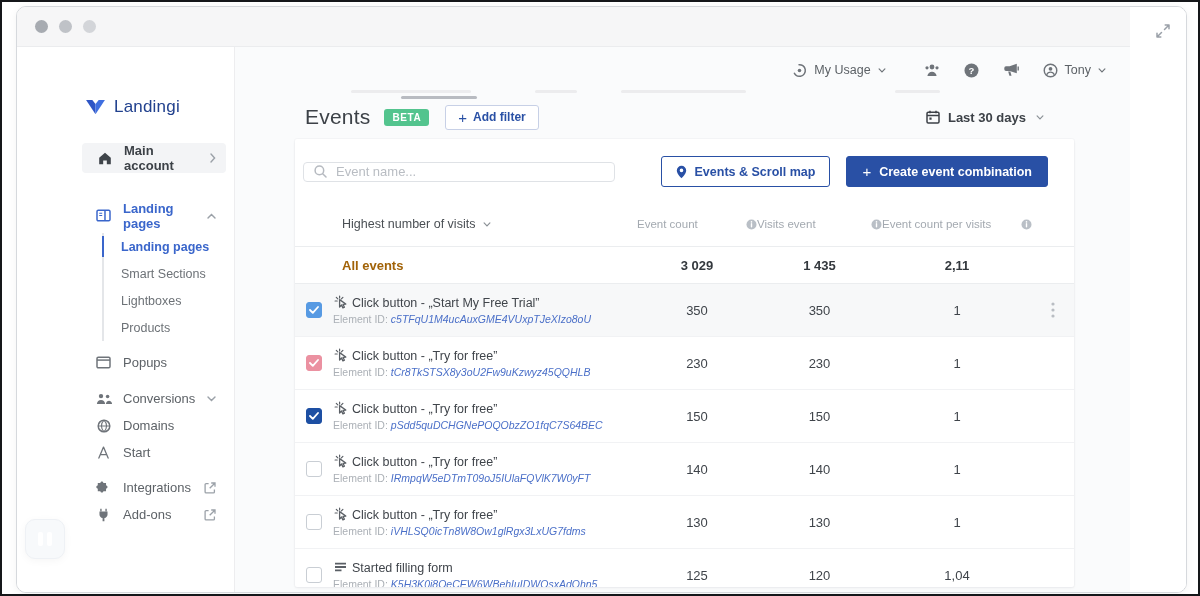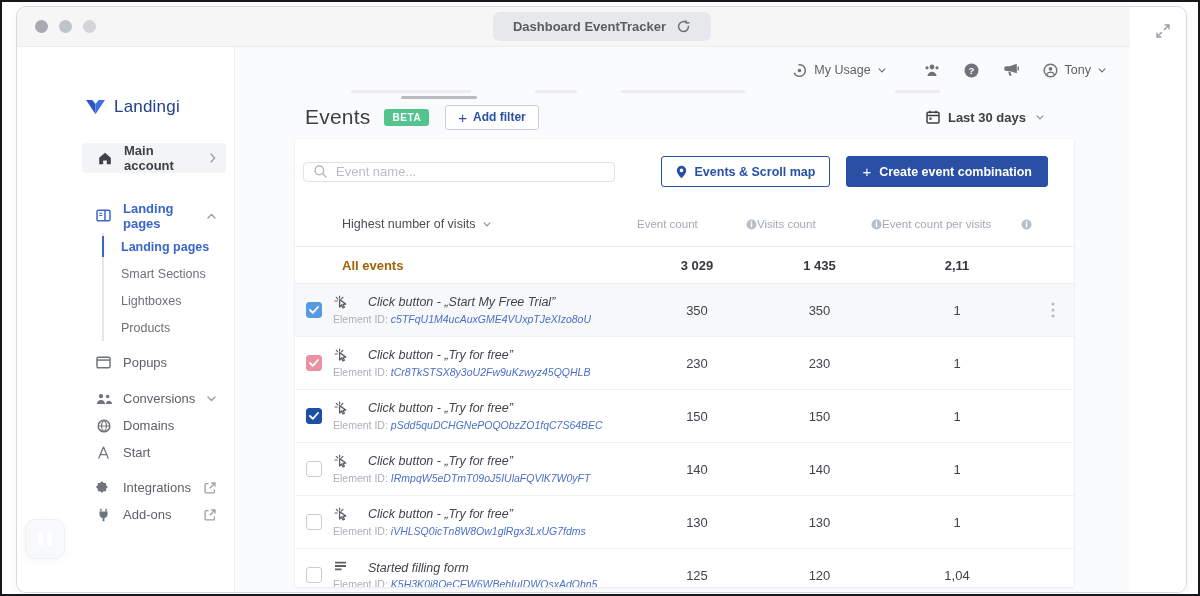--- a/index.html
+++ b/index.html
@@ -87,21 +87,21 @@
   .rows { flex:1; overflow:hidden; }
   .trow { height:53px; border-bottom:1px solid #f1f2f4; }
   .trow.shaded { background:#f7f8f9; }
   .cb-cell { display:flex; justify-content:center; }
   .checkbox { width:16px; height:16px; border-radius:3px; display:flex; align-items:center; justify-content:center; cursor:pointer; border:1.5px solid transparent; }
   .cb-blue { background:#579ae3; border-color:#579ae3; }
   .cb-pink { background:#eb91a1; border-color:#eb91a1; }
   .cb-navy { background:#1d4fa3; border-color:#1d4fa3; }
   .cb-none { background:#fff; border-color:#c9ced4; }
   .name-cell { padding-right:10px; }
-  .name-line { display:flex; align-items:flex-start; gap:20px;font-style:italic; }
+  .name-line { display:flex; align-items:center; gap:4px; }
   .row-icon { display:flex; color:#5a5f65; width:15px; justify-content:center; }
   .row-name { font-size:12.5px; color:#40454b; }
   .id-line { margin-top:3px; font-size:10.5px; }
   .eid-label { color:#abb0b6; }
   .eid-value { color:#4a6fc8; font-style:italic; font-weight:500; margin-left:3px; cursor:pointer; }
   .num { text-align:center; font-size:13px; color:#3f444a; }
   .menu-cell { display:flex; justify-content:center; }
   .kebab { color:#b9bdc3; display:flex; padding:3px; cursor:pointer; }
 
   
@@ -112,29 +112,20 @@
 <body>
 
 <div class="screen">
   <div class="frame">
 
     <div class="titlebar">
       <div class="lights">
         <span class="light l1"></span>
         <span class="light l2"></span>
         <span class="light l3"></span>
-      </div>
-      <div class="pill">
-        <span>Dashboard EventTracker</span>
-        <span class="ic">
-          <svg width="13" height="13" viewBox="0 0 14 14">
-              <path d="M12.3 7A5.3 5.3 0 1 1 9.9 2.6" fill="none" stroke="currentColor" stroke-width="1.6" stroke-linecap="round"></path>
-              <path d="M9.7 .8l.5 2.6 2.6-.5" fill="none" stroke="currentColor" stroke-width="1.5" stroke-linecap="round" stroke-linejoin="round"></path>
-            </svg>
-        </span>
       </div>
     </div>
 
     <span class="expand">
       <svg width="16" height="16" viewBox="0 0 16 16">
           <path d="M9.5 6.5 14 2M14 2h-3.8M14 2v3.8M6.5 9.5 2 14M2 14h3.8M2 14v-3.8" stroke="currentColor" stroke-width="1.5" fill="none" stroke-linecap="round" stroke-linejoin="round"></path>
         </svg>
     </span>
     <div class="right-cap"></div>
 
@@ -394,21 +385,21 @@
               <span>Event count</span>
               <span class="inf">
                 <svg width="11" height="11" viewBox="0 0 11 11">
                     <circle cx="5.5" cy="5.5" r="5" fill="#b9bfc6"></circle>
                     <path d="M5.5 4.8v3" stroke="#fff" stroke-width="1.4" stroke-linecap="round"></path>
                     <circle cx="5.5" cy="2.9" r=".8" fill="#fff"></circle>
                   </svg>
               </span>
             </div>
             <div class="colhead">
-              <span>Visits count</span>
+              <span>Visits event</span>
               <span class="inf">
                 <svg width="11" height="11" viewBox="0 0 11 11">
                     <circle cx="5.5" cy="5.5" r="5" fill="#b9bfc6"></circle>
                     <path d="M5.5 4.8v3" stroke="#fff" stroke-width="1.4" stroke-linecap="round"></path>
                     <circle cx="5.5" cy="2.9" r=".8" fill="#fff"></circle>
                   </svg>
               </span>
             </div>
             <div class="colhead">
               <span>Event count per visits</span>

